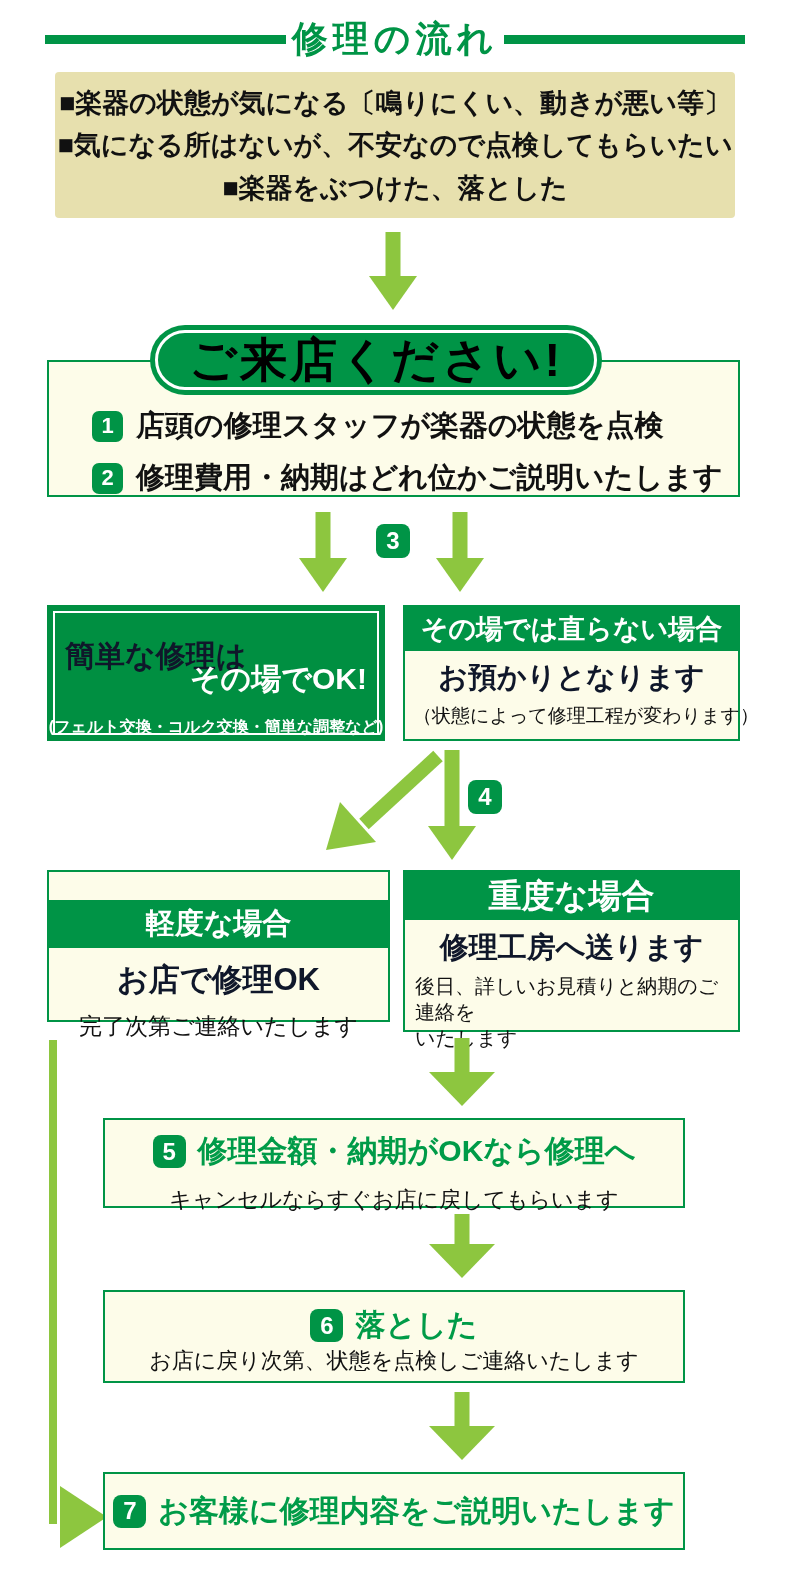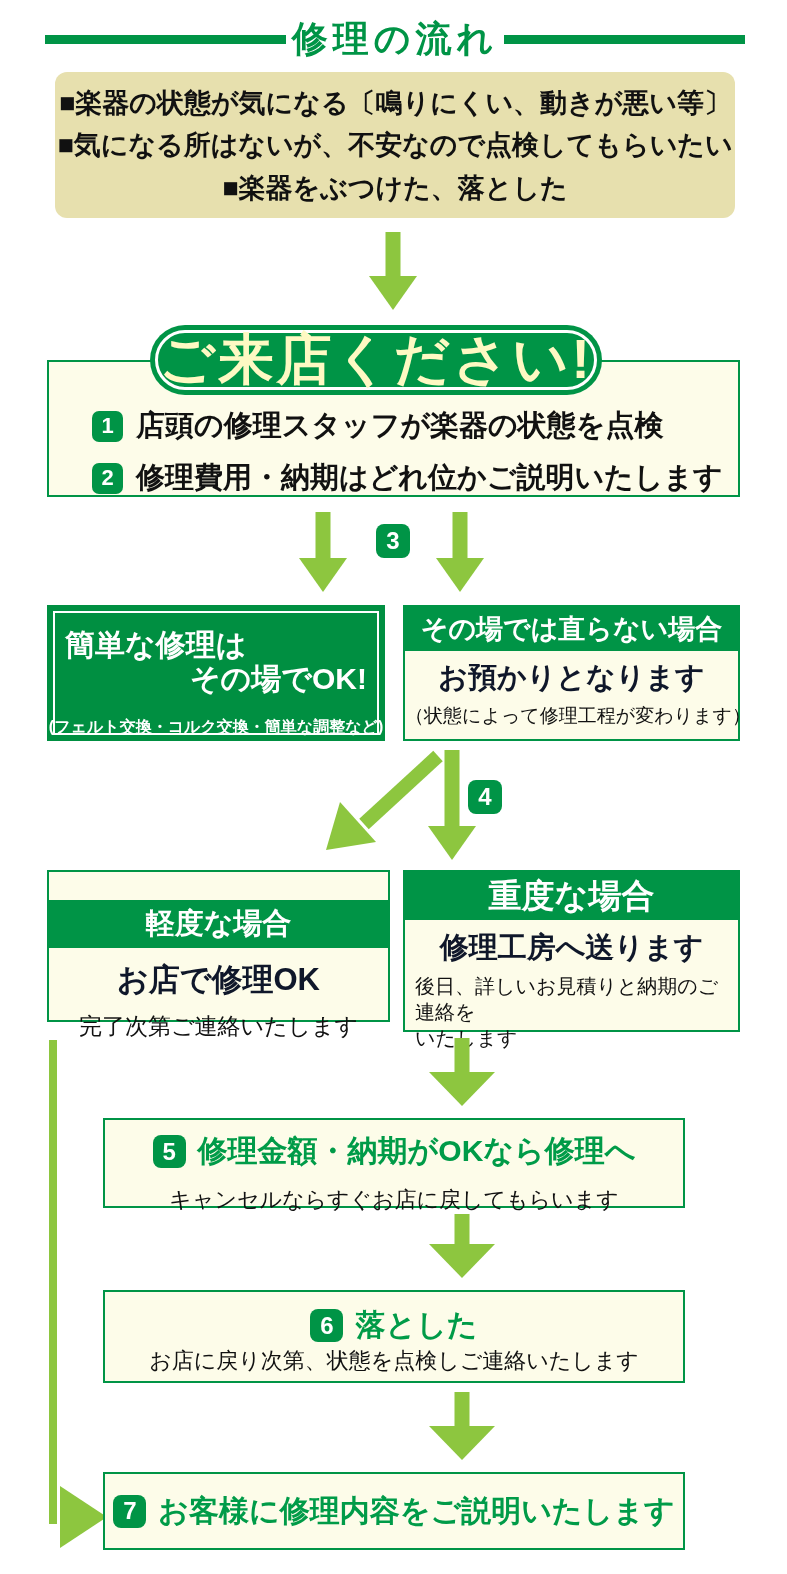--- a/index.html
+++ b/index.html
@@ -6,45 +6,45 @@
   body{font-family:"Liberation Sans","DejaVu Sans",sans-serif;-webkit-font-smoothing:antialiased;}
   .page{position:relative;width:787px;height:1574px;background:#ffffff;overflow:hidden;}
   .abs{position:absolute;box-sizing:border-box;}
 
   
   .ttl-row{display:flex;align-items:center;gap:6px;}
   .ttl-line{flex:1;height:9px;background:#009446;}
   .ttl-text{font-size:36px;font-weight:700;color:#009446;letter-spacing:5px;white-space:nowrap;}
 
   
-  .intro{background:#e7e0ae;border-radius:12px;display:flex;flex-direction:column;justify-content:space-evenly;align-items:center;text-align:center;padding:6px 4px;}
+  .intro{background:#e7e0ae;border-radius:4px;display:flex;flex-direction:column;justify-content:space-evenly;align-items:center;text-align:center;padding:6px 4px;}
   .intro-line{font-size:27px;font-weight:700;color:#111;white-space:nowrap;}
 
   
   .varrow .shaft{position:absolute;left:50%;transform:translateX(-50%);top:0;bottom:33px;width:15px;background:#8dc63f;}
   .varrow .head{position:absolute;left:50%;transform:translateX(-50%);bottom:0;width:0;height:0;border-left:24px solid transparent;border-right:24px solid transparent;border-top:34px solid #8dc63f;}
   .varrow.wide .head{border-left-width:33px;border-right-width:33px;}
 
   
   .pill{background:#009446;border-radius:37px;display:flex;align-items:center;justify-content:center;z-index:3;}
   .pill-ring{position:absolute;inset:5px;border:3px solid #ffffff;border-radius:31px;}
-  .pill-label{position:relative;color:#fef9c3;font-size:55px;font-weight:700;letter-spacing:3px;white-space:nowrap;}
+  .pill-label{position:relative;color:#000000;font-size:47px;font-weight:700;letter-spacing:3px;white-space:nowrap;}
 
   .cream{background:#fdfce9;border:2px solid #009446;}
 
   .badge{display:inline-flex;align-items:center;justify-content:center;background:#009446;color:#ffffff;font-weight:700;border-radius:7px;flex:none;line-height:1;}
 
   .step-rows{display:flex;flex-direction:column;gap:12px;}
   .step-row{display:flex;align-items:center;gap:13px;}
   .step-text{font-size:29px;font-weight:700;color:#111;white-space:nowrap;}
 
   
   .dark-box{background:#008f41;}
   .dark-ring{position:absolute;inset:6px;border:2px solid #ffffff;}
-  .dk-line1{position:absolute;left:18px;top:20px;color:#ffffff;font-size:30px;font-weight:700;}
+  .dk-line1{position:absolute;left:18px;top:31px;color:#0f172a;font-size:30px;font-weight:700;}
   .dk-line2{position:absolute;right:18px;top:54px;color:#fff;font-size:30px;font-weight:700;}
   .dk-note{position:absolute;left:0;right:0;bottom:3px;color:#fff;font-size:16px;font-weight:700;text-align:center;white-space:nowrap;}
 
   .gh{background:#009446;color:#ffffff;font-weight:700;display:flex;align-items:center;justify-content:center;white-space:nowrap;}
   .green-main{color:#0f172a;font-weight:700;text-align:center;white-space:nowrap;}
   .black-note{color:#111;text-align:center;white-space:nowrap;}
 
   .inline-step{display:flex;align-items:center;justify-content:center;gap:12px;}
   .inline-step .txt{font-size:30px;font-weight:700;color:#009b48;white-space:nowrap;}
 
@@ -105,21 +105,21 @@
   <div class="abs dark-box" style="left:47px;top:605px;width:338px;height:136px;">
     <div class="dark-ring"></div>
     <div class="dk-line1">簡単な修理は</div>
     <div class="dk-line2">その場でOK!</div>
     <div class="dk-note">(フェルト交換・コルク交換・簡単な調整など)</div>
   </div>
 
   <div class="abs cream" style="left:403px;top:605px;width:337px;height:136px;">
     <div class="gh" style="height:44px;font-size:27px;">その場では直らない場合</div>
     <div class="green-main" style="font-size:29px;margin-top:7px;">お預かりとなります</div>
-    <div class="black-note" style="font-size:19px;margin-top:5px;">（状態によって修理工程が変わります）</div>
+    <div class="black-note" style="font-size:19px;margin-top:5px;padding-left:8px;">（状態によって修理工程が変わります）</div>
   </div>
 
   <svg class="abs" style="left:318px;top:750px;" width="130" height="104" viewBox="0 0 130 104">
     <line x1="120" y1="6" x2="46" y2="74" stroke="#8dc63f" stroke-width="14"></line>
     <polygon points="8,100 22,52 58,92" fill="#8dc63f"></polygon>
   </svg>
 
   <div class="abs varrow" style="left:428px;top:750px;width:48px;height:110px;">
     <div class="shaft"></div>
     <div class="head"></div>

